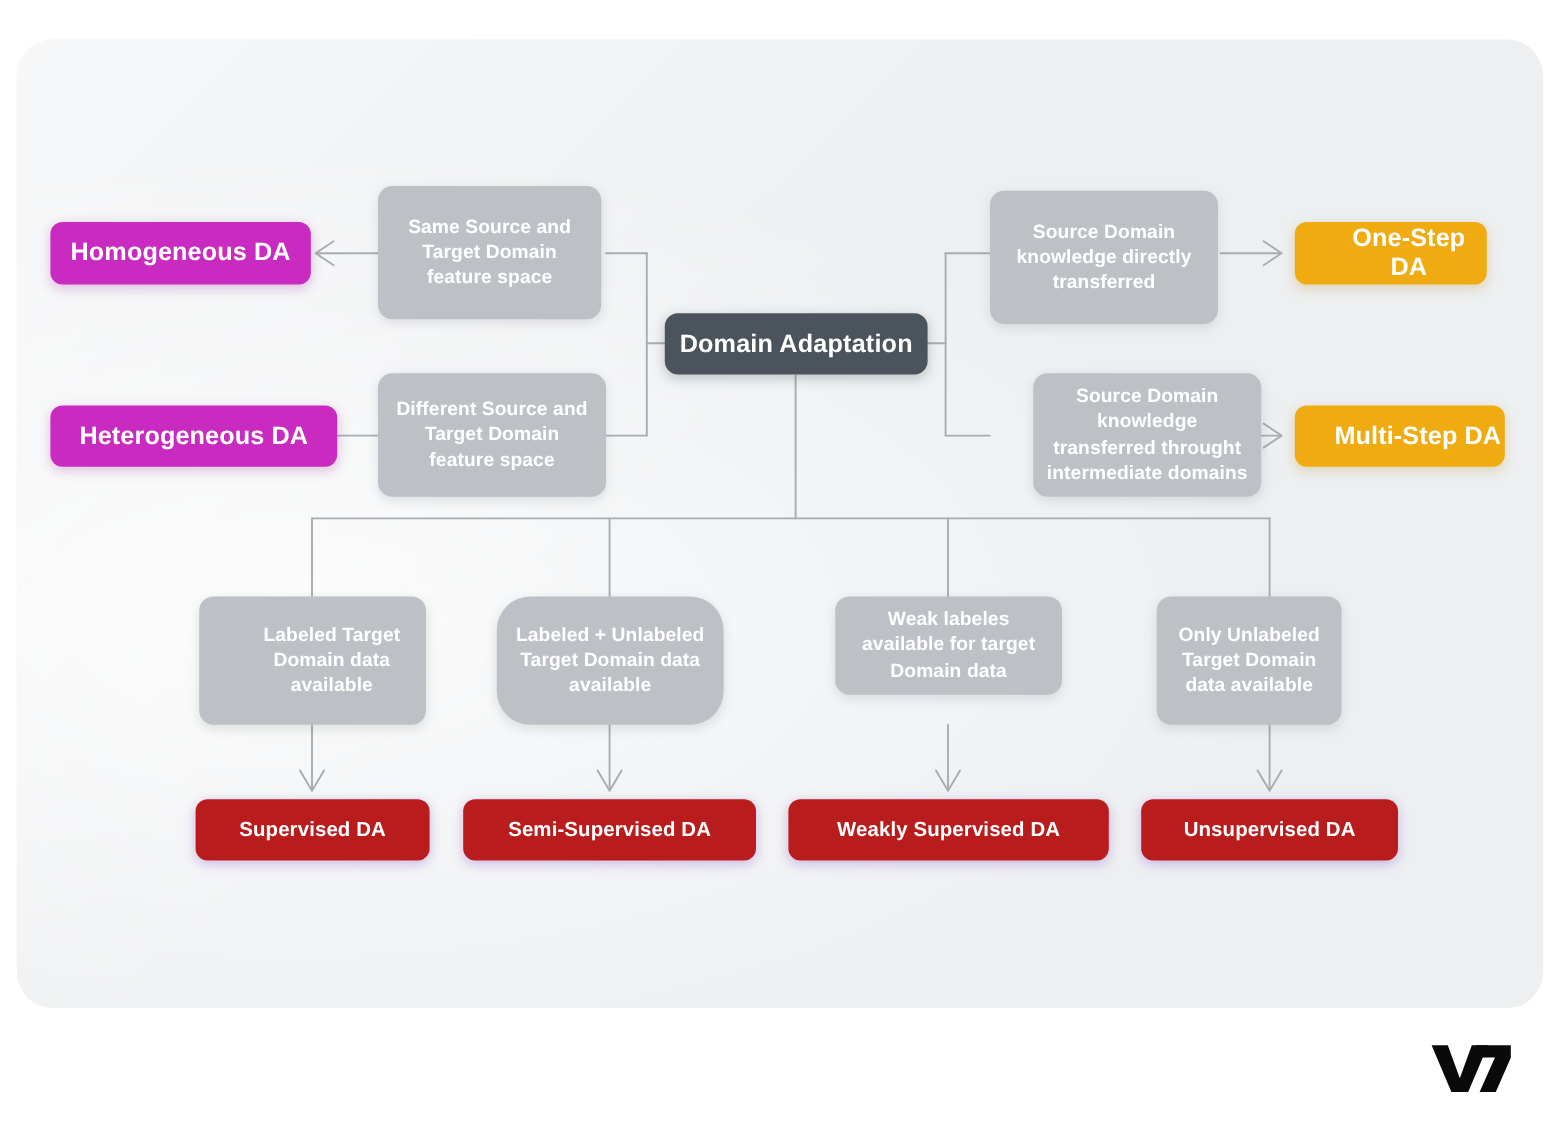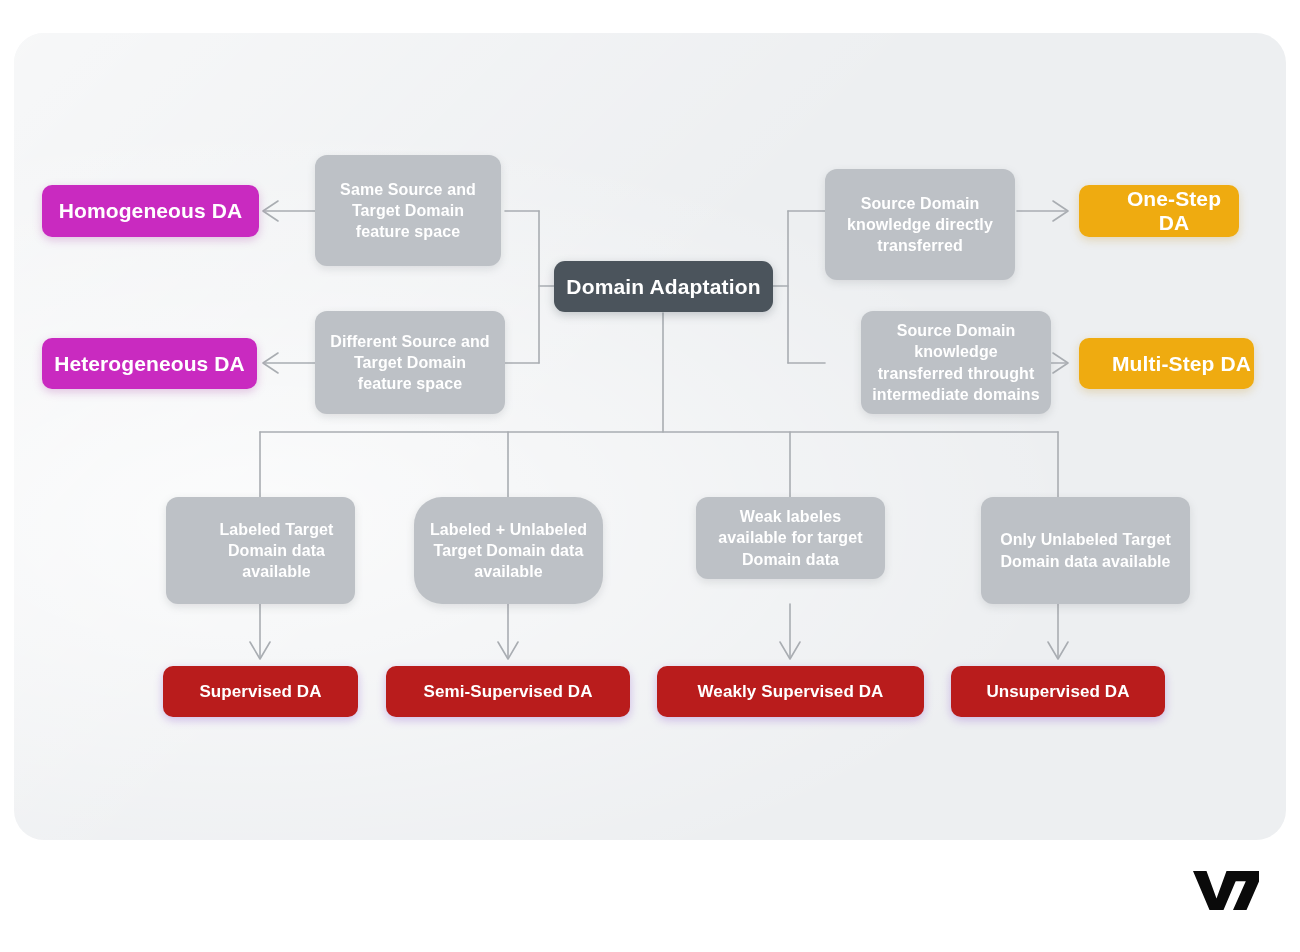--- a/index.html
+++ b/index.html
@@ -176,37 +176,37 @@
 </svg>
 
 <div class="node node-root" style="left:554px; top:261px; width:219px; height:51px;">Domain Adaptation</div>
 
 <div class="node node-desc" style="left:315px; top:155px; width:186px; height:111px;">Same Source and Target Domain feature space</div>
 
 <div class="node node-desc" style="left:315px; top:311px; width:190px; height:103px;">Different Source and Target Domain feature space</div>
 
 <div class="node node-magenta" style="left:42px; top:185px; width:217px; height:52px;">Homogeneous DA</div>
 
-<div class="node node-magenta" style="left:42px; top:338px; width:215px; height:51px;">Heterogeneous DA</div>
-
-<div class="node node-desc" style="left:825px; top:169px; width:190px; height:111px;">Source Domain knowledge directly transferred</div>
+<div class="node node-magenta" style="left:42px; top:338px; width:239px; height:51px;">Heterogeneous DA</div>
+
+<div class="node node-desc" style="left:825px; top:159px; width:190px; height:111px;">Source Domain knowledge directly transferred</div>
 
 <div class="node node-desc" style="left:825px; top:311px; width:190px; height:103px;margin-left:36px;">Source Domain knowledge transferred throught intermediate domains</div>
 
 <div class="node node-yellow" style="left:1079px; top:185px; width:160px; height:52px;">One-Step DA</div>
 
 <div class="node node-yellow" style="left:1079px; top:338px; width:175px; height:51px;">Multi-Step DA</div>
 
 <div class="node node-desc" style="left:166px; top:497px; width:189px; height:107px;padding-left:42px;">Labeled Target Domain data available</div>
 
 <div class="node node-desc" style="left:414px; top:497px; width:189px; height:107px;border-radius:28px;">Labeled + Unlabeled Target Domain data available</div>
 
 <div class="node node-desc" style="left:696px; top:497px; width:189px; height:82px;">Weak labeles available for target Domain data</div>
 
-<div class="node node-desc" style="left:964px; top:497px; width:209px; height:107px;margin-left:17px;">Only Unlabeled Target Domain data available</div>
+<div class="node node-desc" style="left:964px; top:497px; width:154px; height:107px;">Only Unlabeled Target Domain data available</div>
 
 <div class="node node-purple" style="left:163px; top:666px; width:195px; height:51px;">Supervised DA</div>
 
 <div class="node node-purple" style="left:386px; top:666px; width:244px; height:51px;">Semi-Supervised DA</div>
 
 <div class="node node-purple" style="left:657px; top:666px; width:267px; height:51px;">Weakly Supervised DA</div>
 
 <div class="node node-purple" style="left:951px; top:666px; width:214px; height:51px;">Unsupervised DA</div>
 
 <svg id="v7-logo" viewBox="0 0 68 42" xmlns="http://www.w3.org/2000/svg">

